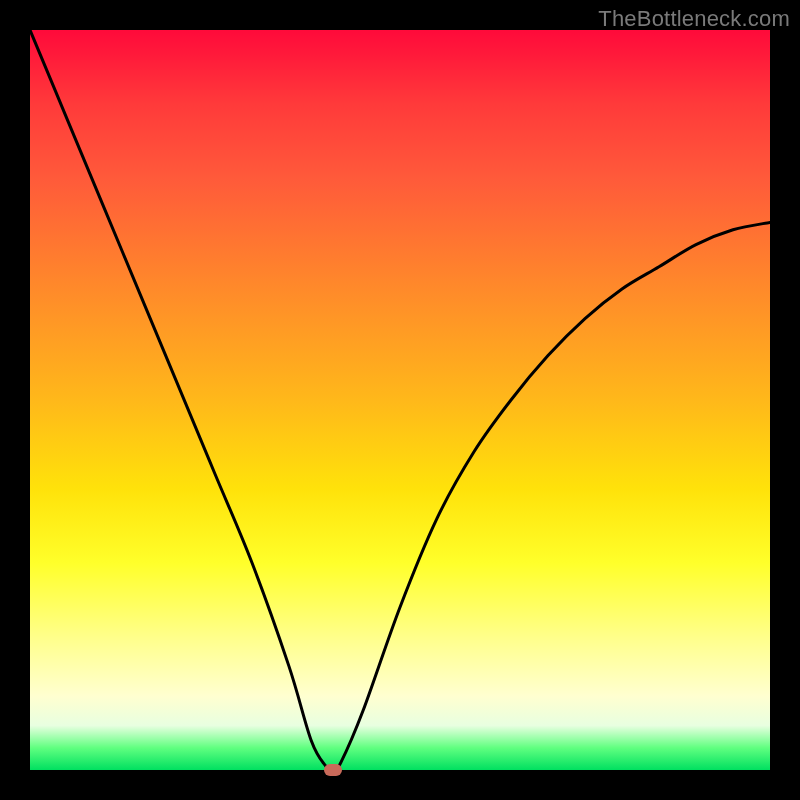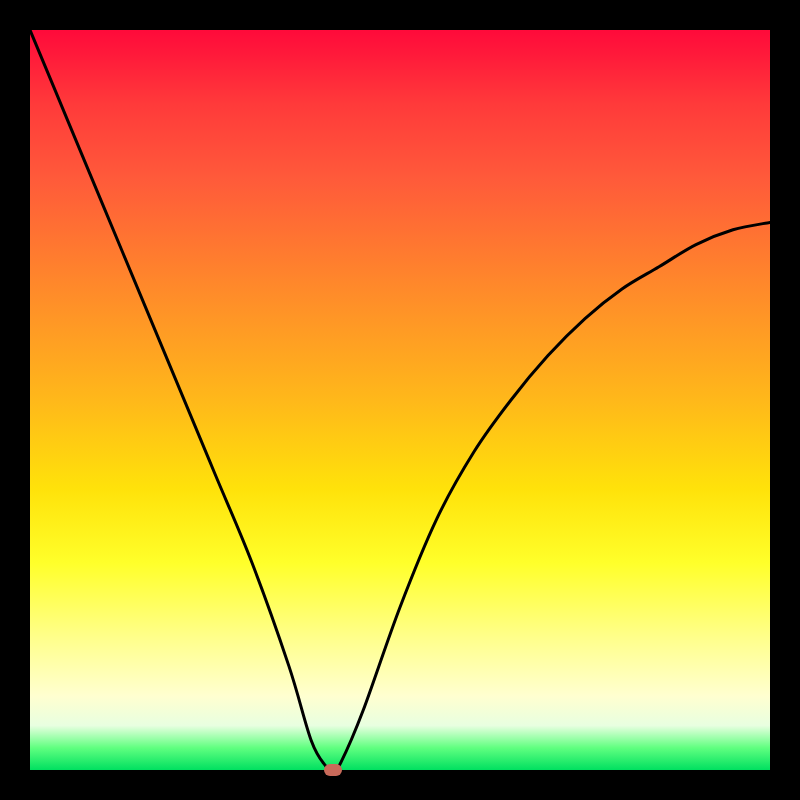--- a/index.html
+++ b/index.html
@@ -53,19 +53,20 @@
     font-family: Arial, Helvetica, sans-serif;
     font-size: 22px;
     color: #7a7a7a;
     letter-spacing: 0.2px;
   }
 </style>
 </head>
 <body>
 
 <div class="frame">
+  <div class="watermark">TheBottleneck.com</div>
   <div class="plot-area">
     <svg class="curve" viewBox="0 0 740 740" preserveAspectRatio="none">
       <path id="curve-path" fill="none" stroke="#000000" stroke-width="3" stroke-linejoin="round" stroke-linecap="round" d="M 0,0 C 6.166666666666667,14.799999999999992 24.666666666666664,59.199999999999946 37,88.79999999999995 C 49.333333333333336,118.39999999999996 61.666666666666664,148.00000000000003 74,177.60000000000002 C 86.33333333333333,207.20000000000002 98.66666666666667,236.79999999999998 111,266.4 C 123.33333333333333,296 135.66666666666666,325.59999999999997 148,355.2 C 160.33333333333334,384.8 172.66666666666666,414.4 185,444 C 197.33333333333334,473.6 209.66666666666666,500.7333333333333 222,532.8 C 234.33333333333334,564.8666666666666 249.13333333333333,606.8 259,636.4 C 268.8666666666667,666 275.0333333333333,693.75 281.2,710.4 C 287.3666666666667,727.05 292.3,731.3666666666666 296,736.3 C 299.7,741.2333333333333 300.9333333333333,740.6166666666667 303.4,740 C 305.8666666666667,739.3833333333333 305.8666666666667,742.4666666666667 310.8,732.6 C 315.73333333333335,722.7333333333333 323.1333333333333,706.6999999999999 333,680.8 C 342.8666666666667,654.9 357.66666666666663,609.2666666666667 370,577.2 C 382.33333333333337,545.1333333333334 394.66666666666674,514.3 407.00000000000006,488.4 C 419.33333333333337,462.5 431.6666666666667,441.53333333333336 444,421.8 C 456.3333333333333,402.06666666666666 468.6666666666667,386.03333333333336 481,370 C 493.3333333333333,353.96666666666664 505.6666666666667,339.16666666666663 518,325.59999999999997 C 530.3333333333334,312.0333333333333 542.6666666666666,299.70000000000005 555,288.6 C 567.3333333333334,277.5 579.6666666666666,267.6333333333333 592,259 C 604.3333333333334,250.36666666666665 616.6666666666666,244.19999999999996 629,236.79999999999995 C 641.3333333333334,229.39999999999995 653.6666666666666,220.76666666666668 666,214.60000000000002 C 678.3333333333334,208.43333333333337 690.6666666666666,203.50000000000009 703,199.80000000000007 C 715.3333333333334,196.10000000000005 733.8333333333334,193.63333333333333 740,192.39999999999998"></path>
     </svg>
     <div id="min-marker" class="marker" style="left: 303.4px; top: 740px; background: rgb(201, 106, 90);"></div>
   </div>
 </div>
 
 </body></html>

